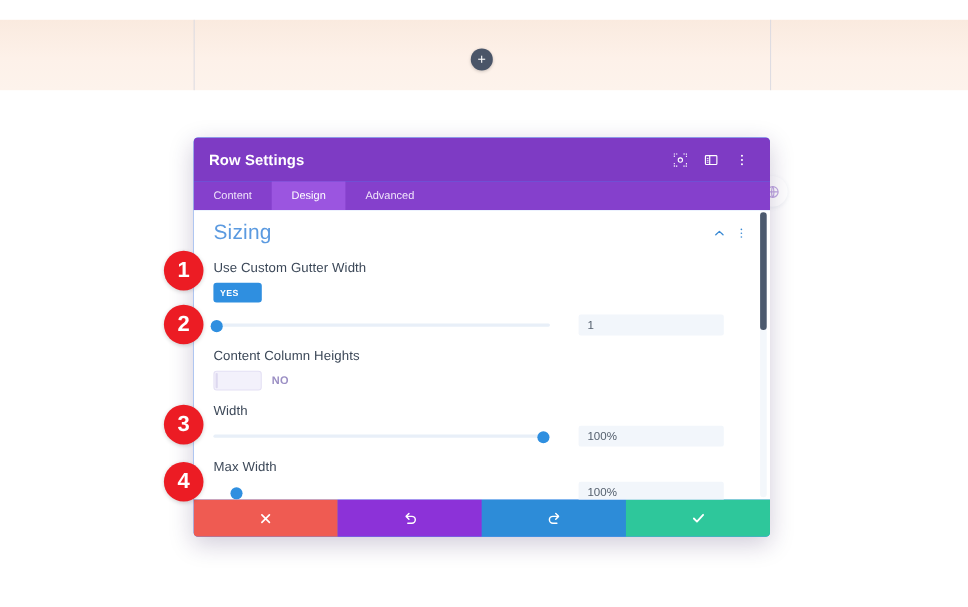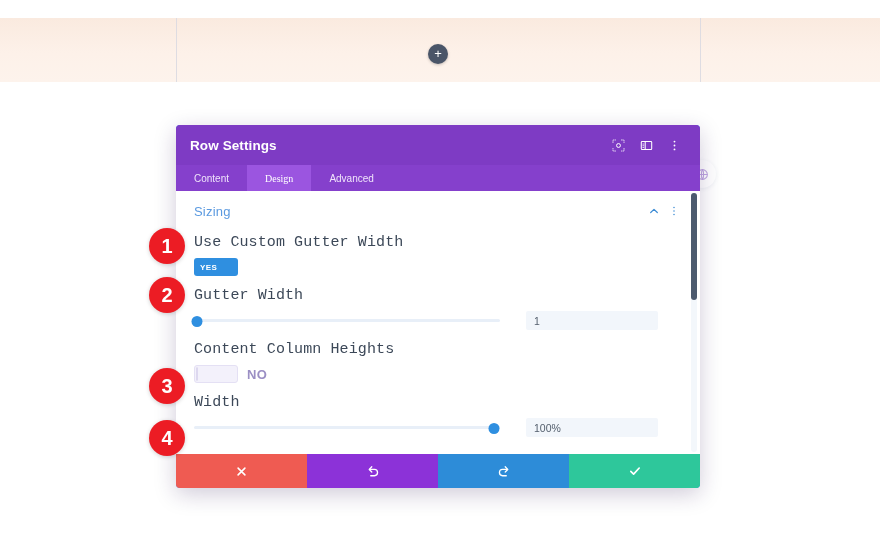--- a/index.html
+++ b/index.html
@@ -123,62 +123,60 @@
     align-items: center;
     justify-content: center;
     color: #f0e4fb;
     font-size: 10px;
     cursor: pointer;
     white-space: nowrap;
   }
   .tab-item.active {
     background: #9b55e0;
     color: #ffffff;
-    font-family: Liberation Serif, serif;
   }
 
   
   #modal-body {
     position: relative;
     height: 263px;
     background: #ffffff;
     overflow: hidden;
   }
 
   #section-header {
     display: flex;
     align-items: center;
     padding: 10px 16px 2px 18px;
   }
   #section-title {
     color: #5b9ae0;
-    font-size: 13px;
+    font-size: 19px;
     flex: 1;
     letter-spacing: 0.2px;
   }
   .section-icon {
     width: 20px;
     height: 20px;
     display: flex;
     align-items: center;
     justify-content: center;
     cursor: pointer;
   }
   .section-icon svg { display: block; }
 
   .field-group {
     padding: 0 18px;
     margin-top: 11px;
   }
   .field-label {
-    font-size: 15px;
+    font-size: 12px;
     color: #3c4858;
     margin-bottom: 7px;
     letter-spacing: 0.1px;
-    font-family: Liberation Mono, monospace;
   }
 
   
   .toggle {
     width: 44px;
     height: 18px;
     border-radius: 3px;
     display: flex;
     align-items: center;
     box-sizing: border-box;
@@ -213,21 +211,21 @@
   .toggle-no .toggle-knob {
     width: 21px;
     height: 14px;
     background: #ffffff;
     border: 1px solid #ddd8ef;
     border-radius: 2px;
     box-sizing: border-box;
   }
   .toggle-no .toggle-text {
     color: #9b8fc4;
-    font-size: 13px;
+    font-size: 10px;
     font-weight: bold;
     padding: 0 4px;
     letter-spacing: 0.4px;
   }
 
   
   .slider-row {
     display: flex;
     align-items: center;
   }
@@ -402,21 +400,20 @@
 
     <div class="field-group">
       <div class="field-label">Use Custom Gutter Width</div>
       <div class="toggle toggle-yes">
         <span class="toggle-text">YES</span>
         <span class="toggle-knob"></span>
       </div>
     </div>
 
     <div class="field-group">
-      <div class="field-label">Gutter Width</div>
       <div class="slider-row">
         <div class="slider-wrap">
           <div class="slider-track"></div>
           <div class="slider-handle" id="handle-gutter-width" style="left: 1%;"></div>
         </div>
         <input class="value-input" id="input-gutter-width" readonly="" value="1" style="">
       </div>
     </div>
 
     <div class="field-group">
@@ -431,20 +428,30 @@
       <div class="field-label">Width</div>
       <div class="slider-row">
         <div class="slider-wrap">
           <div class="slider-track"></div>
           <div class="slider-handle" id="handle-width" style="left: 98%;"></div>
         </div>
         <input class="value-input" id="input-width" readonly="" value="100%" style="">
       </div>
     </div>
 
+    <div class="field-group">
+      <div class="field-label">Max Width</div>
+      <div class="slider-row">
+        <div class="slider-wrap">
+
+          <div class="slider-handle" id="handle-max-width" style="left: 7%;"></div>
+        </div>
+        <input class="value-input" id="input-max-width" readonly="" value="100%" style="">
+      </div>
+    </div>
 
     <div id="body-scrollbar-track"></div>
     <div id="body-scrollbar-thumb"></div>
   </div>
 
   <div id="modal-footer">
     <div class="footer-button" id="footer-cancel">
       <svg width="13" height="13" viewBox="0 0 16 16" fill="none" stroke="#ffffff" stroke-width="1.9" stroke-linecap="round">
         <path d="M3.8 3.8l8.4 8.4M12.2 3.8l-8.4 8.4"></path>
       </svg>

